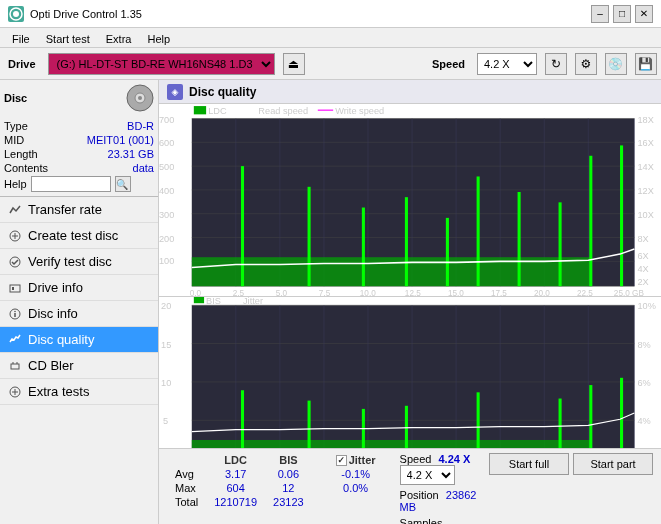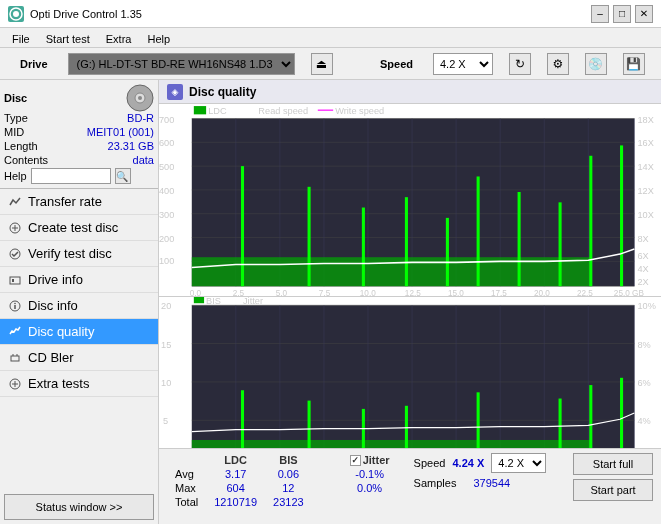--- a/index.html
+++ b/index.html
@@ -30,30 +30,30 @@
       border-bottom: 1px solid #ccc;
     }
     .menubar-item { padding: 2px 8px; cursor: pointer; font-size: 11px; }
 
     
     .toolbar {
       background: #f0f0f0;
       height: 32px;
       display: flex;
       align-items: center;
-      padding: 2px 16px;
+      padding: 2px 4px;
       border-bottom: 1px solid #ccc;
-      gap: 16px;
+      gap: 8px;
     }
     .toolbar-label { font-weight: bold; font-size: 11px; padding: 0 4px; }
     .toolbar-select {
       height: 22px;
       font-size: 11px;
       border: 1px solid #999;
-      background: #737373;
+      background: #be185d;
       padding: 0 4px;
       min-width: 200px;
     }
     .toolbar-btn {
       height: 22px;
       width: 22px;
       border: 1px solid #999;
       background: #e8e8e8;
       cursor: pointer;
       display: flex;
@@ -86,21 +86,21 @@
     
     .disc-panel {
       background: #f0f0f0;
       border-bottom: 1px solid #bbb;
       padding: 4px;
     }
     .disc-panel-header {
       display: flex;
       align-items: center;
       justify-content: space-between;
-      margin-bottom: 0;
+      margin-bottom: 8px;
     }
     .disc-panel-title { font-weight: bold; font-size: 11px; }
     .disc-icon { width: 28px; height: 28px; }
     .disc-icon svg { width: 28px; height: 28px; }
 
     .disc-fields { font-size: 11px; }
     .disc-row { display: flex; justify-content: space-between; margin-bottom: 2px; }
     .disc-row-label { color: #000; }
     .disc-row-value { color: #0000cc; font-weight: normal; }
     .disc-label-row { display: flex; align-items: center; gap: 4px; margin-top: 2px; }
@@ -173,21 +173,21 @@
       display: flex;
       padding: 4px 8px;
       gap: 8px;
       align-items: flex-start;
     }
     .stats-table { font-size: 11px; border-collapse: collapse; }
     .stats-table th { text-align: center; padding: 1px 8px; font-weight: bold; color: #333; }
     .stats-table td { text-align: center; padding: 1px 8px; color: #0000cc; }
     .stats-table td.label { color: #000; font-weight: normal; text-align: left; }
 
-    .buttons-section { display: flex; flex-direction: column; gap: 4px; margin-left: auto; }
+    .buttons-section { display: flex; flex-direction: row; gap: 4px; margin-left: auto; }
     .action-btn {
       height: 22px;
       width: 80px;
       border: 1px solid #999;
       background: #e8e8e8;
       cursor: pointer;
       font-size: 11px;
     }
 
     .speed-select {
@@ -353,21 +353,20 @@
           <svg width="12" height="12" viewBox="0 0 12 12">
               <circle cx="6" cy="6" r="5" fill="none" stroke="#555" stroke-width="1"></circle>
               <line x1="3" y1="6" x2="9" y2="6" stroke="#555" stroke-width="1"></line>
               <line x1="6" y1="3" x2="6" y2="9" stroke="#555" stroke-width="1"></line>
             </svg>
         </div>
         <span>Extra tests</span>
       </div>
     </div>
 
-    <div class="status-btn">Status window &gt;&gt;</div>
 
   </div>
 
   <div class="content-area">
 
     <div class="dq-header">
       <div class="dq-icon">◈</div>
       <span class="dq-title">Disc quality</span>
     </div>
 
@@ -562,20 +561,24 @@
 
       <div style="display:flex; flex-direction:column; gap:4px; font-size:11px; margin-left:8px;">
         <div>
           <span>Speed</span>
           <span style="color:#0000cc;font-weight:bold;margin: 0 4px;">4.24 X</span>
           <select class="speed-select">
             <option>4.2 X</option>
           </select>
         </div>
         <div>
+          <span>Position</span>
+          <span style="color:#0000cc;margin-left:4px;">23862 MB</span>
+        </div>
+        <div>
           <span>Samples</span>
           <span style="color:#0000cc;margin-left:14px;">379544</span>
         </div>
       </div>
 
       <div class="buttons-section">
         <button class="action-btn">Start full</button>
         <button class="action-btn">Start part</button>
       </div>
     </div>

